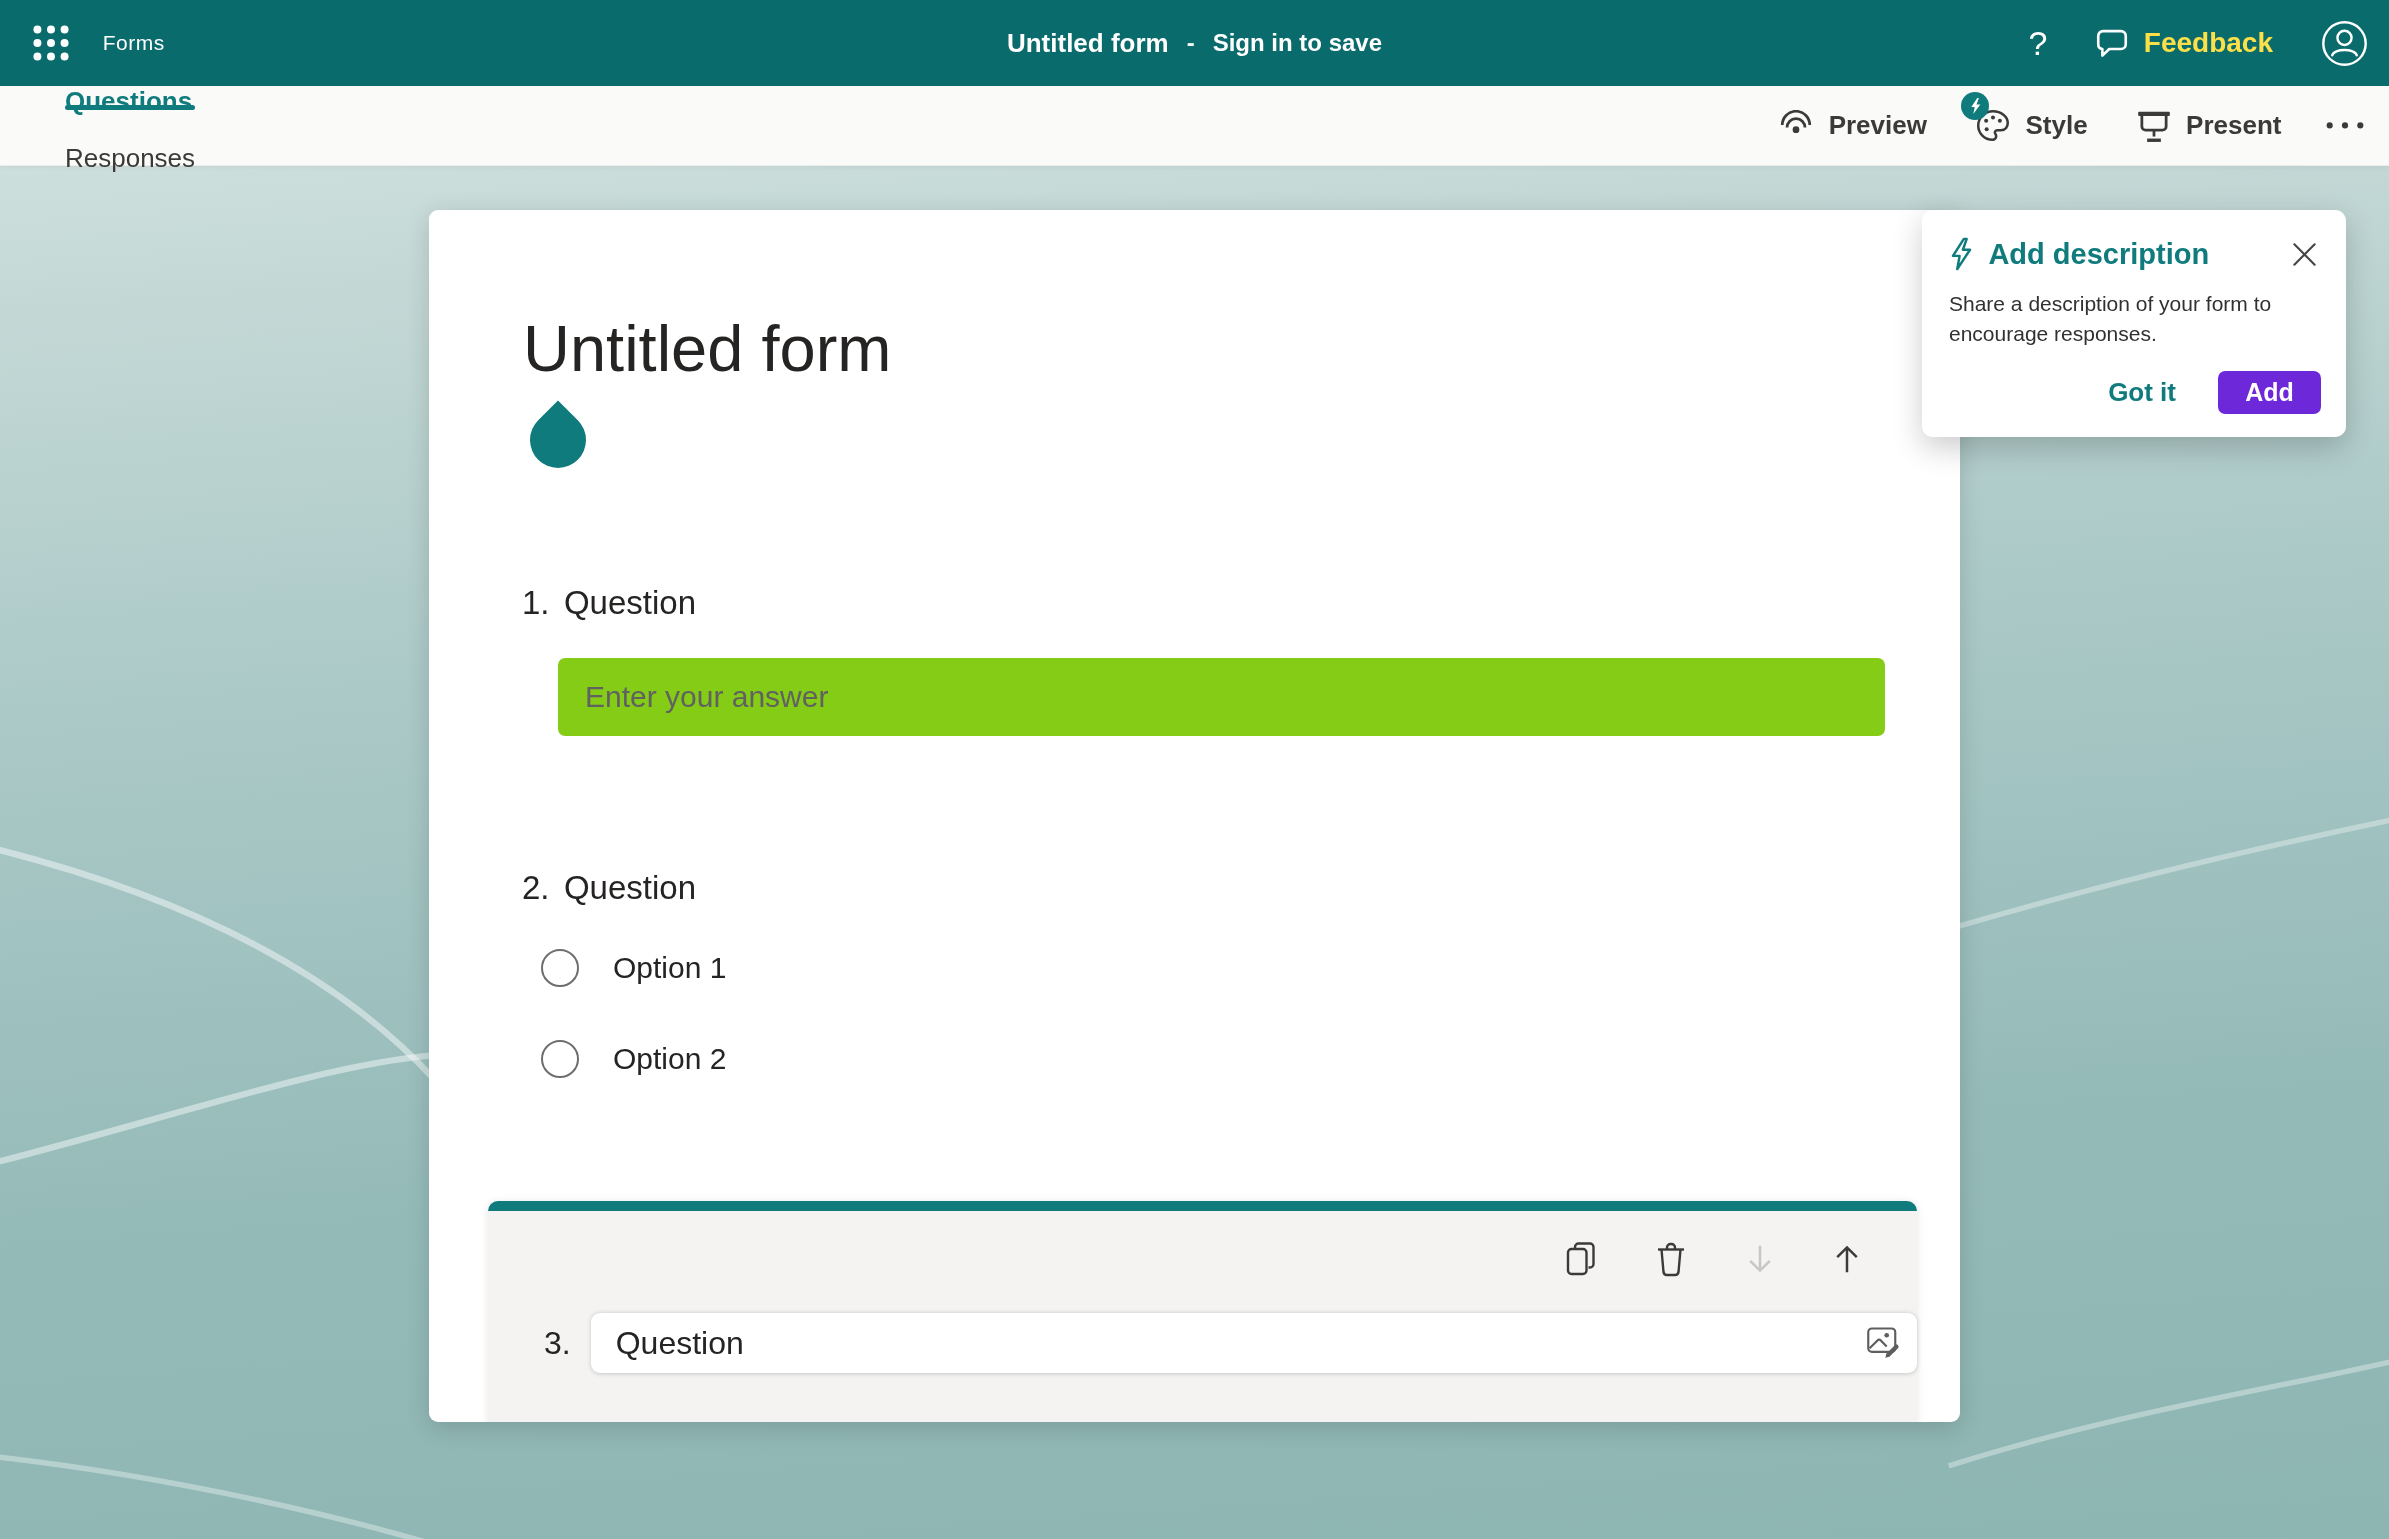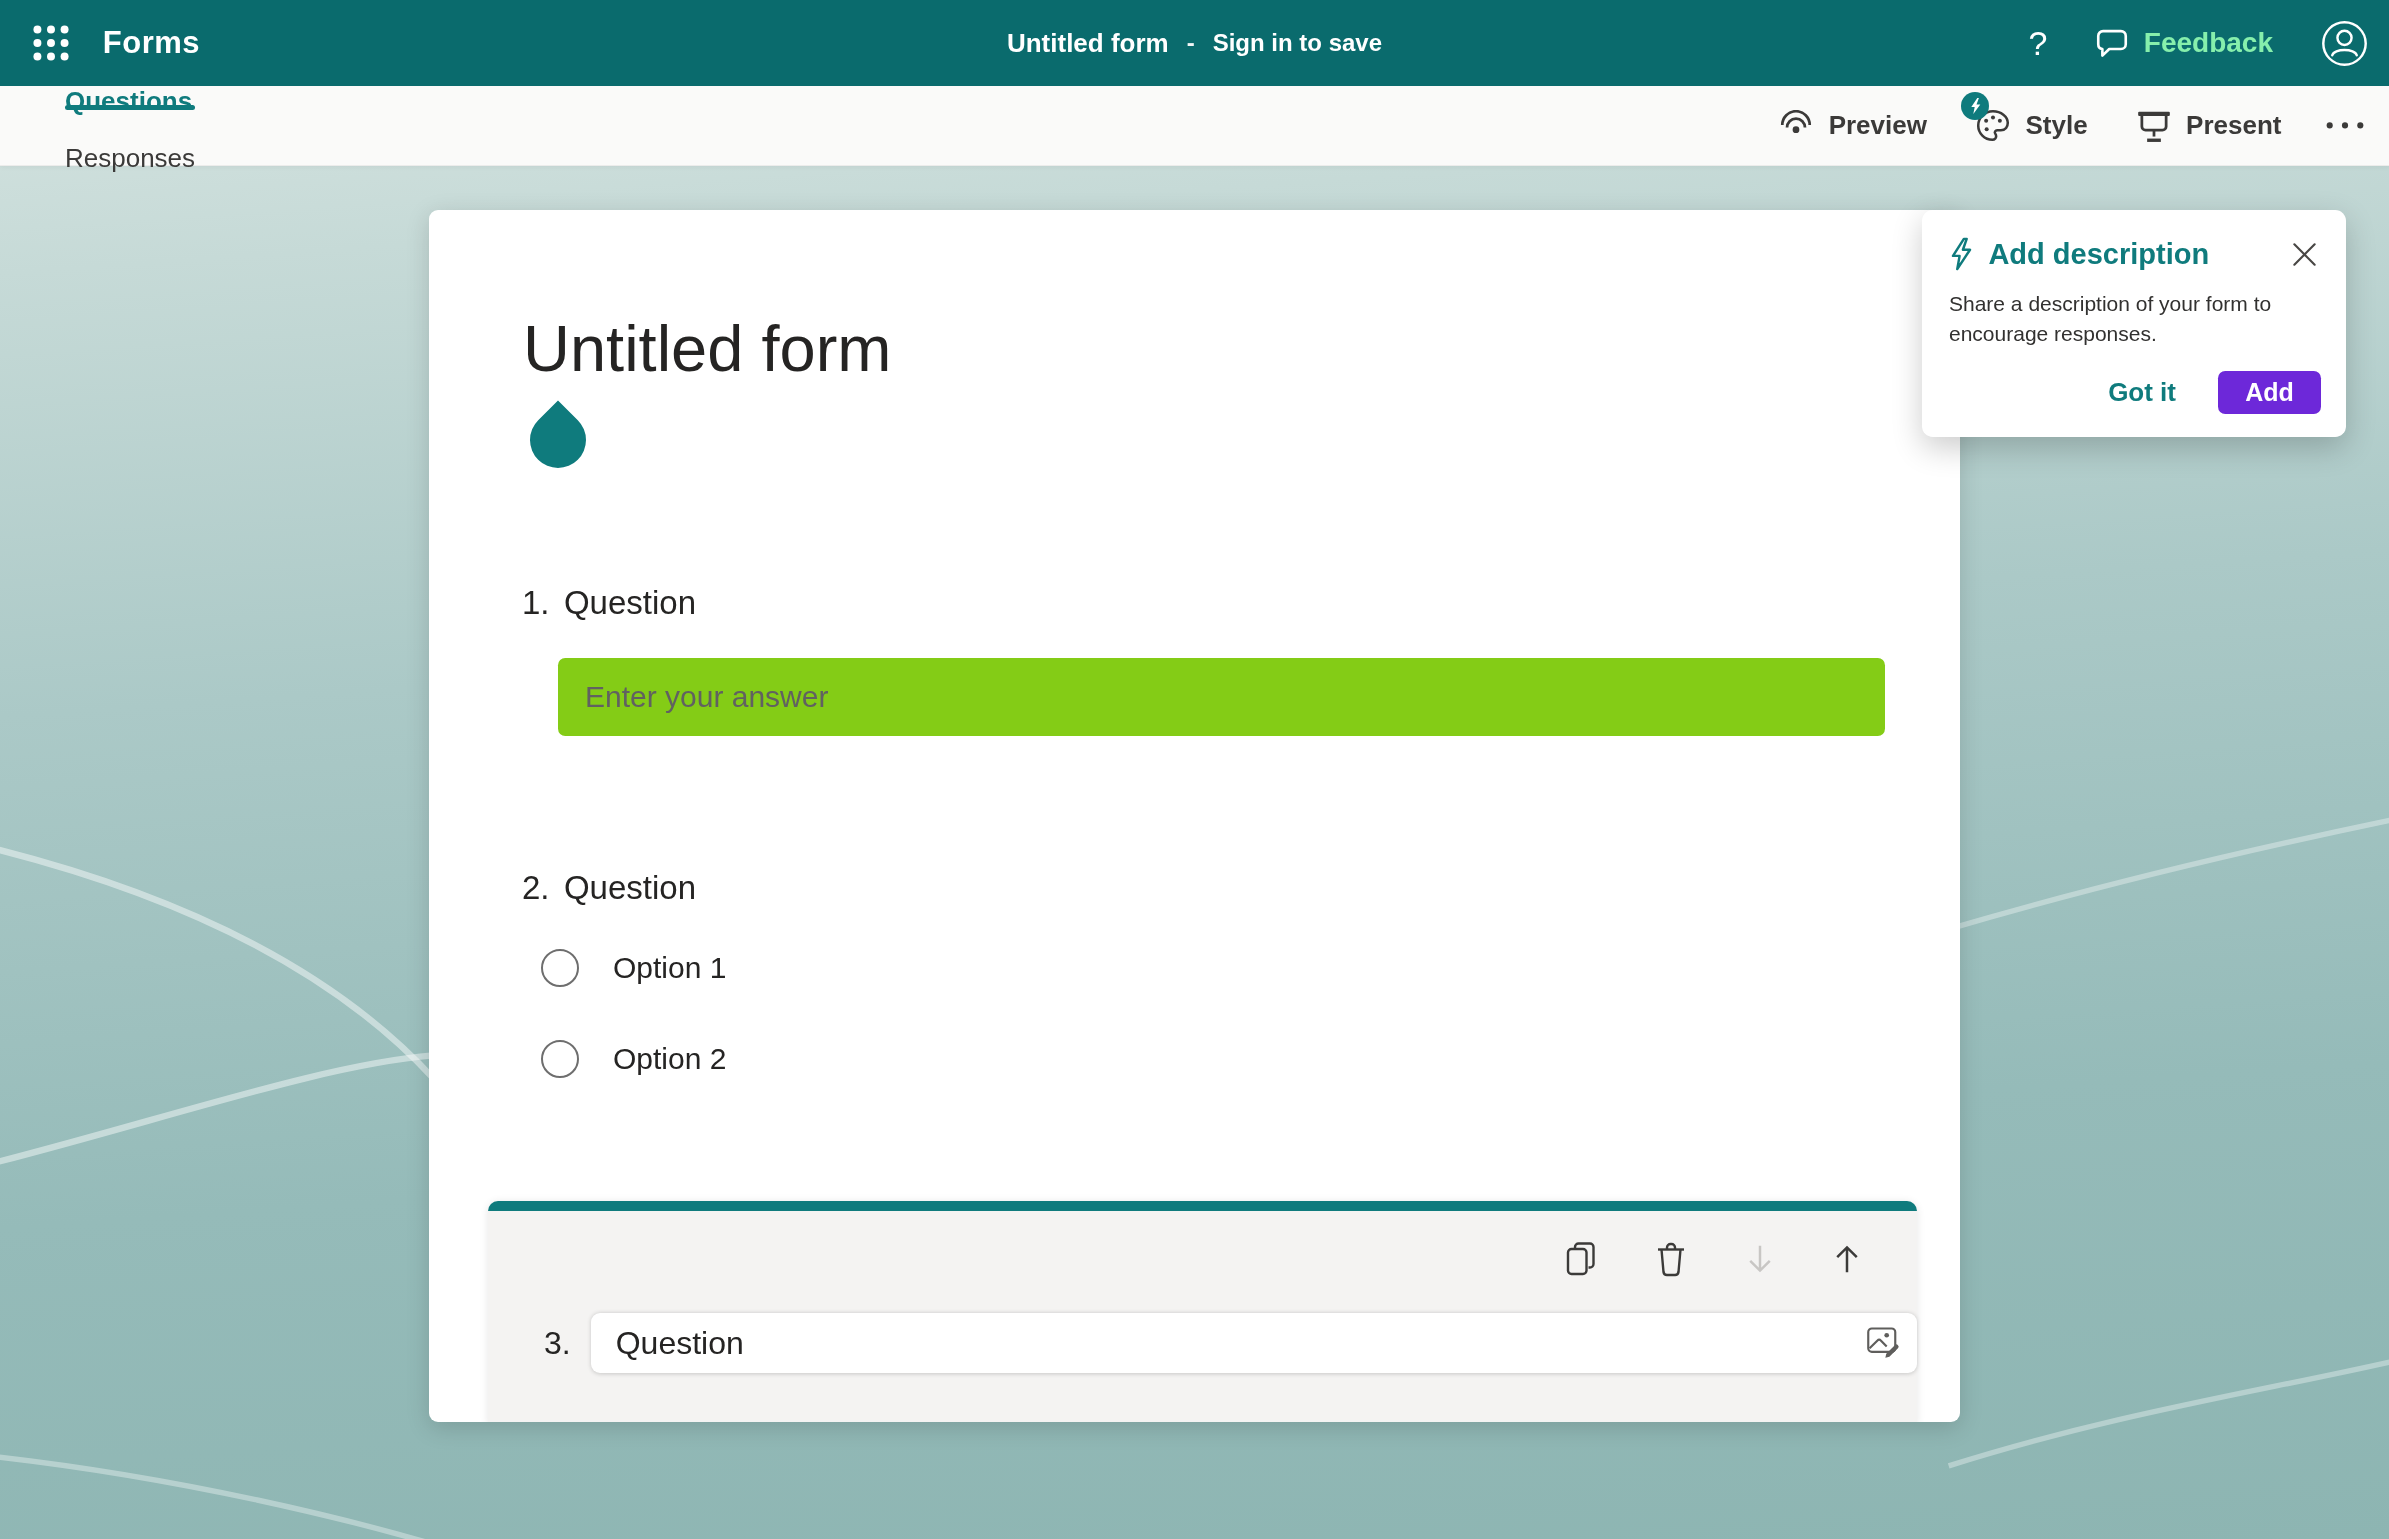--- a/index.html
+++ b/index.html
@@ -15,28 +15,28 @@
   }
   svg.bg-waves { position:absolute; inset:0; }
 
   
   .topbar {
     position:absolute; top:0; left:0; width:2389px; height:86px;
     background:#0a6b6d; display:flex; align-items:center; color:#fff; z-index:5;
   }
   .tb-left { display:flex; align-items:center; gap:27px; padding-left:27px; }
   .waffle-btn { background:none; border:none; cursor:pointer; display:flex; padding:5.4px; }
-  .app-name { font-size:31px; font-weight:700; letter-spacing:0.5px; }
+  .app-name { font-size:21px; font-weight:400; letter-spacing:0.5px; }
   .tb-center { position:absolute; left:50%; transform:translateX(-50%); height:86px; display:flex; align-items:center; gap:18px; }
   .doc-title { font-size:26px; font-weight:600; }
   .doc-sep   { font-size:24px; font-weight:600; opacity:.95; }
   .save-hint { font-size:24px; font-weight:600; }
   .tb-right { margin-left:auto; display:flex; align-items:center; gap:47px; padding-right:20px; }
   .help-btn { background:none; border:none; color:#fff; font-size:34px; font-weight:400; cursor:pointer; font-family:inherit; }
-  .feedback-btn { background:none; border:none; color:#86efac; display:flex; align-items:center; gap:13.5px; font-size:28px; font-weight:600; cursor:pointer; font-family:inherit; }
+  .feedback-btn { background:none; border:none; color:#fde047; display:flex; align-items:center; gap:13.5px; font-size:28px; font-weight:600; cursor:pointer; font-family:inherit; }
   .avatar-btn { background:none; border:none; cursor:pointer; display:flex; }
 
   
   .ribbon {
     position:absolute; top:86px; left:0; width:2389px; height:80px;
     background:#fafaf9; display:flex; align-items:center; z-index:4;
     border-bottom:0.9px solid #ececeb; box-shadow:0 1.8px 5.4px rgba(0,0,0,.05);
   }
   .tabs { display:flex; gap:26px; padding-left:65px; height:100%;flex-direction:column; }
   .tab { position:relative; display:flex; align-items:center; font-size:26px; color:#3b3a39; background:none; border:none; cursor:pointer; font-family:inherit; }

